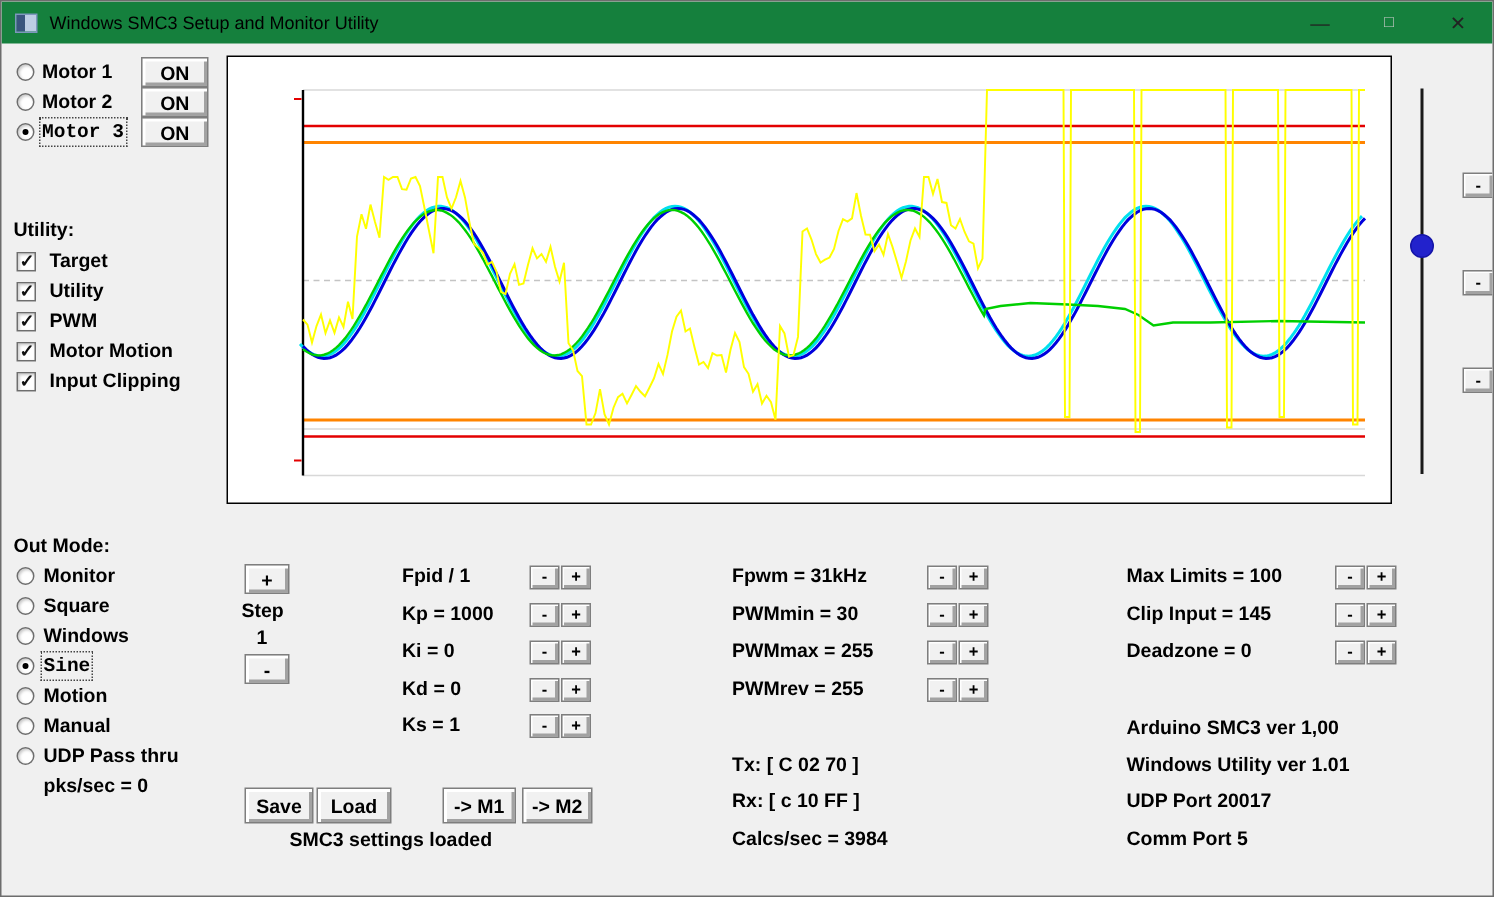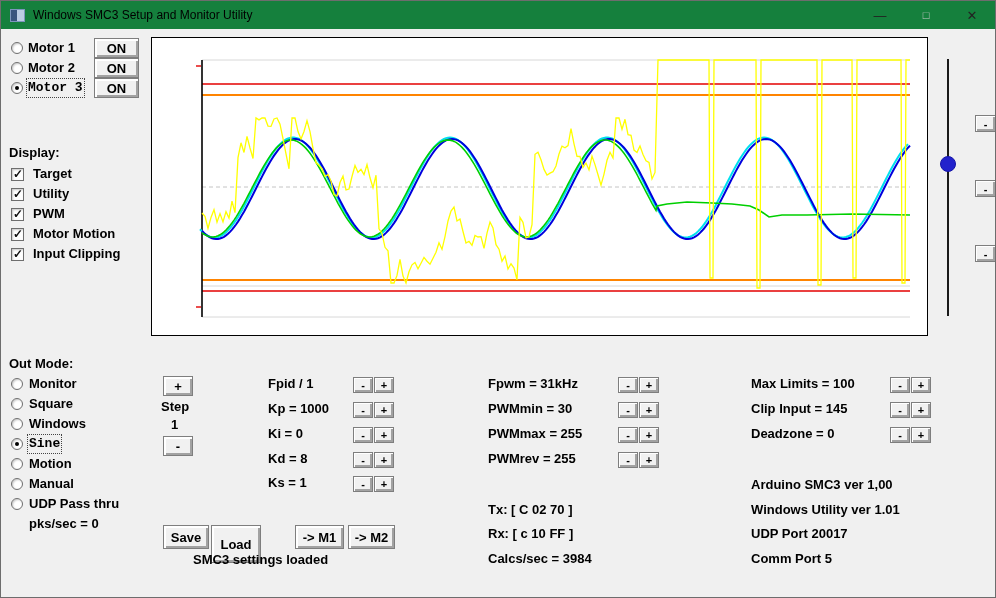--- a/index.html
+++ b/index.html
@@ -58,21 +58,21 @@
   <span class="radio" style="left:10px;top:41px"></span>
   <span class="lbl" style="left:27px;top:39px">Motor 1</span>
   <button class="b3" style="left:93px;top:37px;width:45px;height:20px">ON</button>
   <span class="radio" style="left:10px;top:61px"></span>
   <span class="lbl" style="left:27px;top:59px">Motor 2</span>
   <button class="b3" style="left:93px;top:57px;width:45px;height:20px">ON</button>
   <span class="radio on" style="left:10px;top:81px"></span>
   <span class="lbl focusd" style="left:27px;top:79px">Motor 3</span>
   <button class="b3" style="left:93px;top:77px;width:45px;height:20px">ON</button>
 
-  <span class="lbl" style="left:8px;top:144px">Display:</span>
+  <span class="lbl" style="left:8px;top:144px">Utility:</span>
   <span class="chk on" style="left:10px;top:167px"></span>
   <span class="lbl" style="left:32px;top:165px">Target</span>
   <span class="chk on" style="left:10px;top:187px"></span>
   <span class="lbl" style="left:32px;top:185px">Utility</span>
   <span class="chk on" style="left:10px;top:207px"></span>
   <span class="lbl" style="left:32px;top:205px">PWM</span>
   <span class="chk on" style="left:10px;top:227px"></span>
   <span class="lbl" style="left:32px;top:225px">Motor Motion</span>
   <span class="chk on" style="left:10px;top:247px"></span>
   <span class="lbl" style="left:32px;top:245px">Input Clipping</span>
@@ -127,29 +127,29 @@
 
   <span class="lbl" style="left:267px;top:375px">Fpid / 1</span>
   <button class="b3 sm" style="left:352px;top:376px;width:20px;height:16px">-</button>
   <button class="b3 sm" style="left:373px;top:376px;width:20px;height:16px">+</button>
   <span class="lbl" style="left:267px;top:400px">Kp = 1000</span>
   <button class="b3 sm" style="left:352px;top:401px;width:20px;height:16px">-</button>
   <button class="b3 sm" style="left:373px;top:401px;width:20px;height:16px">+</button>
   <span class="lbl" style="left:267px;top:425px">Ki = 0</span>
   <button class="b3 sm" style="left:352px;top:426px;width:20px;height:16px">-</button>
   <button class="b3 sm" style="left:373px;top:426px;width:20px;height:16px">+</button>
-  <span class="lbl" style="left:267px;top:450px">Kd = 8</span>
+  <span class="lbl" style="left:267px;top:450px">Kd = 0</span>
   <button class="b3 sm" style="left:352px;top:451px;width:20px;height:16px">-</button>
   <button class="b3 sm" style="left:373px;top:451px;width:20px;height:16px">+</button>
   <span class="lbl" style="left:267px;top:474px">Ks = 1</span>
   <button class="b3 sm" style="left:352px;top:475px;width:20px;height:16px">-</button>
   <button class="b3 sm" style="left:373px;top:475px;width:20px;height:16px">+</button>
 
   <button class="b3" style="left:162px;top:524px;width:46px;height:24px">Save</button>
-  <button class="b3" style="left:210px;top:524px;width:50px;height:38px">Load</button>
+  <button class="b3" style="left:210px;top:524px;width:50px;height:24px">Load</button>
   <button class="b3" style="left:294px;top:524px;width:49px;height:24px">-&gt; M1</button>
   <button class="b3" style="left:347px;top:524px;width:47px;height:24px">-&gt; M2</button>
   <span class="lbl" style="left:192px;top:551px">SMC3 settings loaded</span>
 
   <span class="lbl" style="left:487px;top:375px">Fpwm = 31kHz</span>
   <button class="b3 sm" style="left:617px;top:376px;width:20px;height:16px">-</button>
   <button class="b3 sm" style="left:638px;top:376px;width:20px;height:16px">+</button>
   <span class="lbl" style="left:487px;top:400px">PWMmin = 30</span>
   <button class="b3 sm" style="left:617px;top:401px;width:20px;height:16px">-</button>
   <button class="b3 sm" style="left:638px;top:401px;width:20px;height:16px">+</button>

